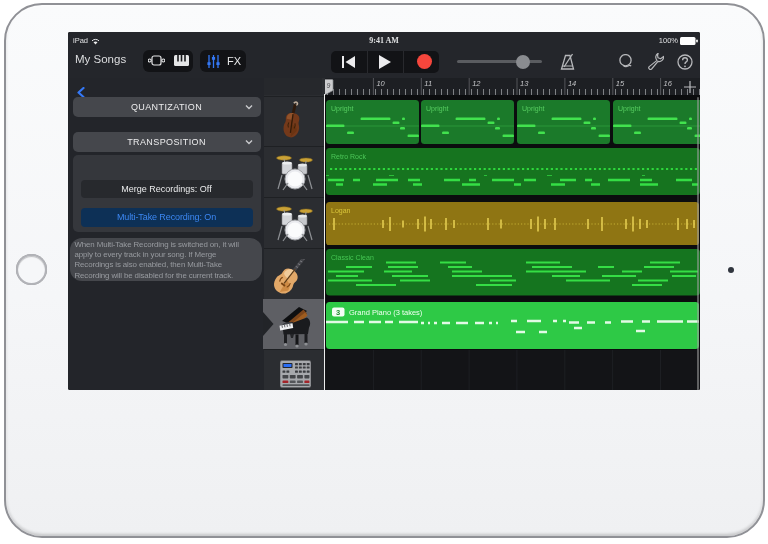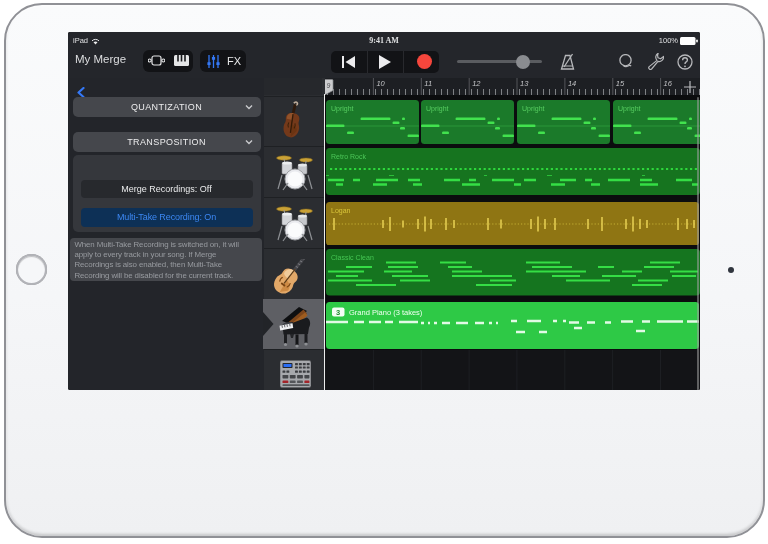--- a/index.html
+++ b/index.html
@@ -41,21 +41,21 @@
     <svg class="abs" style="left:23px;top:5.5px" width="9" height="7" viewBox="0 0 9 7">
       <path d="M4.5 6.5 L2.5 4.3 A3 3 0 0 1 6.5 4.3 Z" fill="#e8e9ea"></path>
       <path d="M1 2.9 A4.8 4.8 0 0 1 8 2.9" fill="none" stroke="#e8e9ea" stroke-width="1"></path>
     </svg>
     <div class="sbtxt" style="left:0;width:632px;text-align:center;font-weight:600;font-size:8px;font-family:Liberation Serif, serif;">9:41 AM</div>
     <div class="sbtxt" style="left:560px;width:50px;text-align:right;font-size:7.5px;">100%</div>
     <svg class="abs" style="left:612px;top:5px" width="18" height="8" viewBox="0 0 18 8">
       <rect x="0" y="0" width="15.5" height="8" rx="1.5" fill="#fff"></rect>
       <rect x="16.2" y="2.4" width="1.6" height="3.2" rx="0.8" fill="#fff"></rect>
     </svg>
-    <div id="mysongs">My Merge</div>
+    <div id="mysongs">My Songs</div>
 
     <div class="tgroup" style="left:74.5px;width:50px;"></div>
     <svg class="abs" style="left:80px;top:23px" width="17" height="11" viewBox="0 0 17 11">
       <rect x="4" y="1" width="9" height="9" rx="2" fill="none" stroke="#e4e5e6" stroke-width="1.2"></rect>
       <circle cx="1.7" cy="5.5" r="1.5" fill="none" stroke="#e4e5e6" stroke-width="1.1"></circle>
       <circle cx="15.3" cy="5.5" r="1.5" fill="none" stroke="#e4e5e6" stroke-width="1.1"></circle>
     </svg>
     <svg class="abs" style="left:106px;top:23px" width="15" height="11" viewBox="0 0 15 11">
       <rect x="0" y="0" width="15" height="11" rx="1.5" fill="#e4e5e6"></rect>
       <rect x="3.2" y="0" width="1.6" height="6.5" fill="#17181b"></rect>
@@ -169,21 +169,21 @@
     <div class="secbtn" style="top:54px;">TRANSPOSITION
       <svg class="chev" viewBox="0 0 8 8">
             <path d="M1 2.5 L4 5.5 L7 2.5" fill="none" stroke="#c9cacd" stroke-width="1.4"></path>
           </svg>
     </div>
     <div class="abs" style="left:4.5px;top:76.5px;width:188px;height:77.5px;background:#35373c;border-radius:5px;"></div>
     <div class="abs" style="left:12.5px;top:101.5px;width:172px;height:18px;background:#27292d;border-radius:4px;
         color:#e9eaeb;font-size:9px;text-align:center;line-height:18px;">Merge Recordings: Off</div>
     <div class="abs" style="left:12.5px;top:130px;width:172px;height:18.5px;background:#0d3056;border-radius:4px;
         color:#3c87f2;font-size:9px;letter-spacing:-0.1px;text-align:center;line-height:18.5px;">Multi-Take Recording: On</div>
-    <div class="abs" style="left:2px;top:160px;width:192px;height:43px;background:#45474c;border-radius:4px;
+    <div class="abs" style="left:2px;top:160px;width:192px;height:43px;background:#45474c;border-radius:12px;
         color:#989ba0;font-size:7.9px;line-height:10.2px;letter-spacing:-0.12px;padding:2px 6px 0 4.5px;">When Multi-Take Recording is switched on, it will apply to every track in your song. If Merge Recordings is also enabled, then Multi-Take Recording will be disabled for the current track.</div>
   </div>
 
   <div id="headercol">
     <div class="abs" style="left:0;top:0;width:58px;height:17px;background:#26282c;"></div>
 
     <div class="abs" style="left:-1.2px;top:220.5px;width:62.2px;height:50.7px;background:#5e5f64;"></div>
     <svg class="abs" style="left:-1.5px;top:234px" width="11" height="24" viewBox="0 0 11 24">
       <path d="M0 0 L10.5 12 L0 24 Z" fill="#222428"></path>
     </svg>

